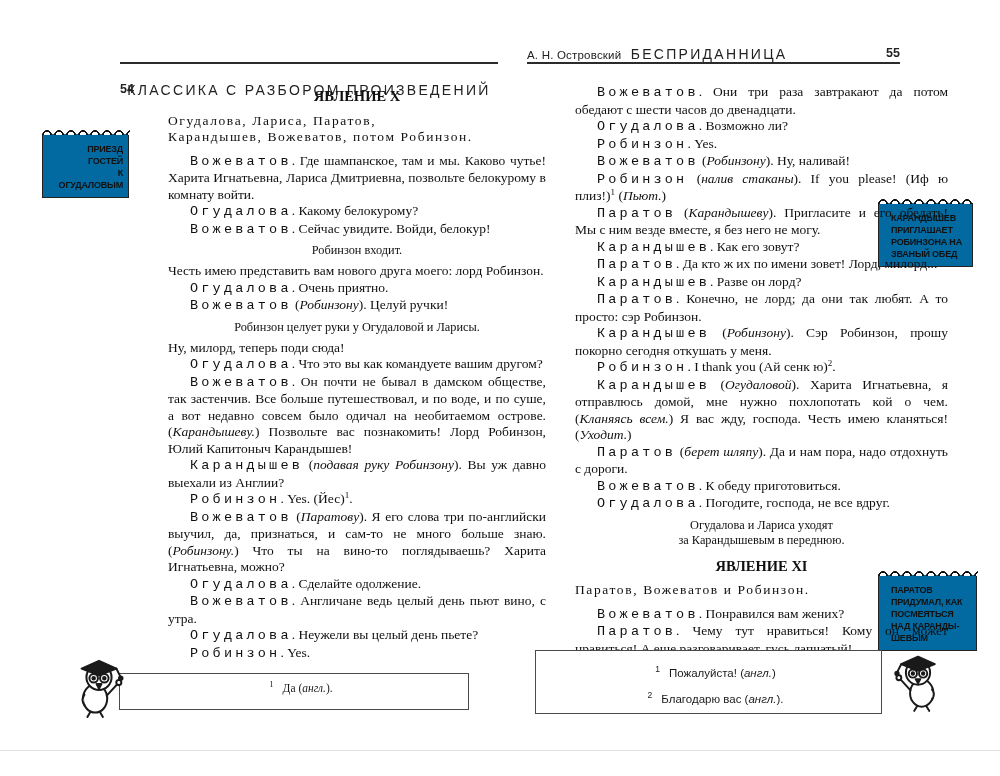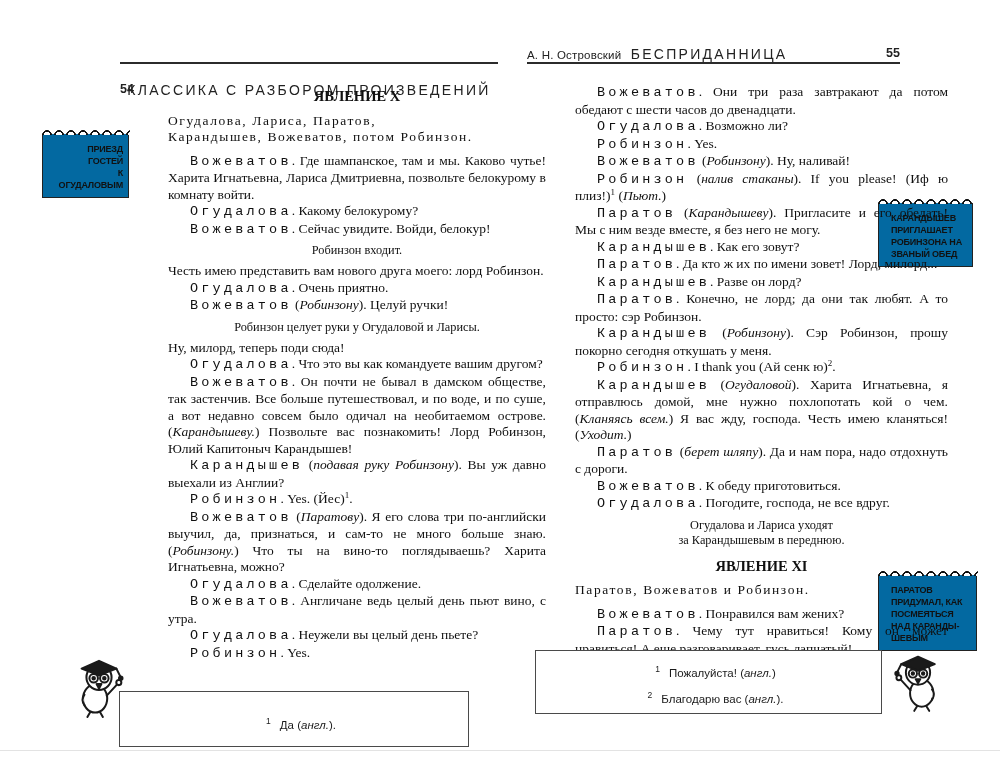--- a/index.html
+++ b/index.html
@@ -132,21 +132,21 @@
       <div class="para dial"><span class="rname">Огудалова</span><span>. Погодите, господа, не все вдруг.</span></div>
       <div class="para stage pre">Огудалова и Лариса уходят
 за Карандышевым в переднюю.</div>
       <div class="para heading pre">ЯВЛЕНИЕ XI</div>
       <div class="para cast pre">Паратов, Вожеватов и Робинзон.</div>
       <div class="para dial"><span class="rname">Вожеватов</span><span>. Понравился вам жених?</span></div>
       <div class="para dial"><span class="rname">Паратов</span><span>. Чему тут нравиться! Кому он может нравиться! А еще разговаривает, гусь лапчатый!</span></div>
       <div class="para dial"><span class="rname">Вожеватов</span><span>. Разве было что?</span></div>
     </div>
 
-  <div class="fnbox" id="left-fnbox" style="left:119px;top:691px;width:348px;height:30px;padding-top:24px;">
+  <div class="fnbox" id="left-fnbox" style="left:119px;top:673px;width:348px;height:30px;padding-top:5px;font-family:Liberation Serif, serif;">
       <div class="fnrow"><sup class="fnsup">1</sup><span>Да (</span><span class="it">англ.</span><span>).</span></div>
     </div>
   <div class="fnbox" id="right-fnbox" style="left:535px;top:650px;width:345px;height:55px;padding-top:7px;line-height:22px;">
       <div class="fnrow"><sup class="fnsup">1</sup><span>Пожалуйста! (</span><span class="it">англ.</span><span>)</span></div>
       <div class="fnrow"><sup class="fnsup">2</sup><span>Благодарю вас (</span><span class="it">англ.</span><span>).</span></div>
     </div>
 
   <div class="owl" style="left:70px;top:652px;">
     <svg width="58" height="68" viewBox="0 0 60 70" aria-hidden="true">
       <g fill="#ffffff" stroke="#1a1a1a" stroke-width="2.1" stroke-linejoin="round" stroke-linecap="round">

